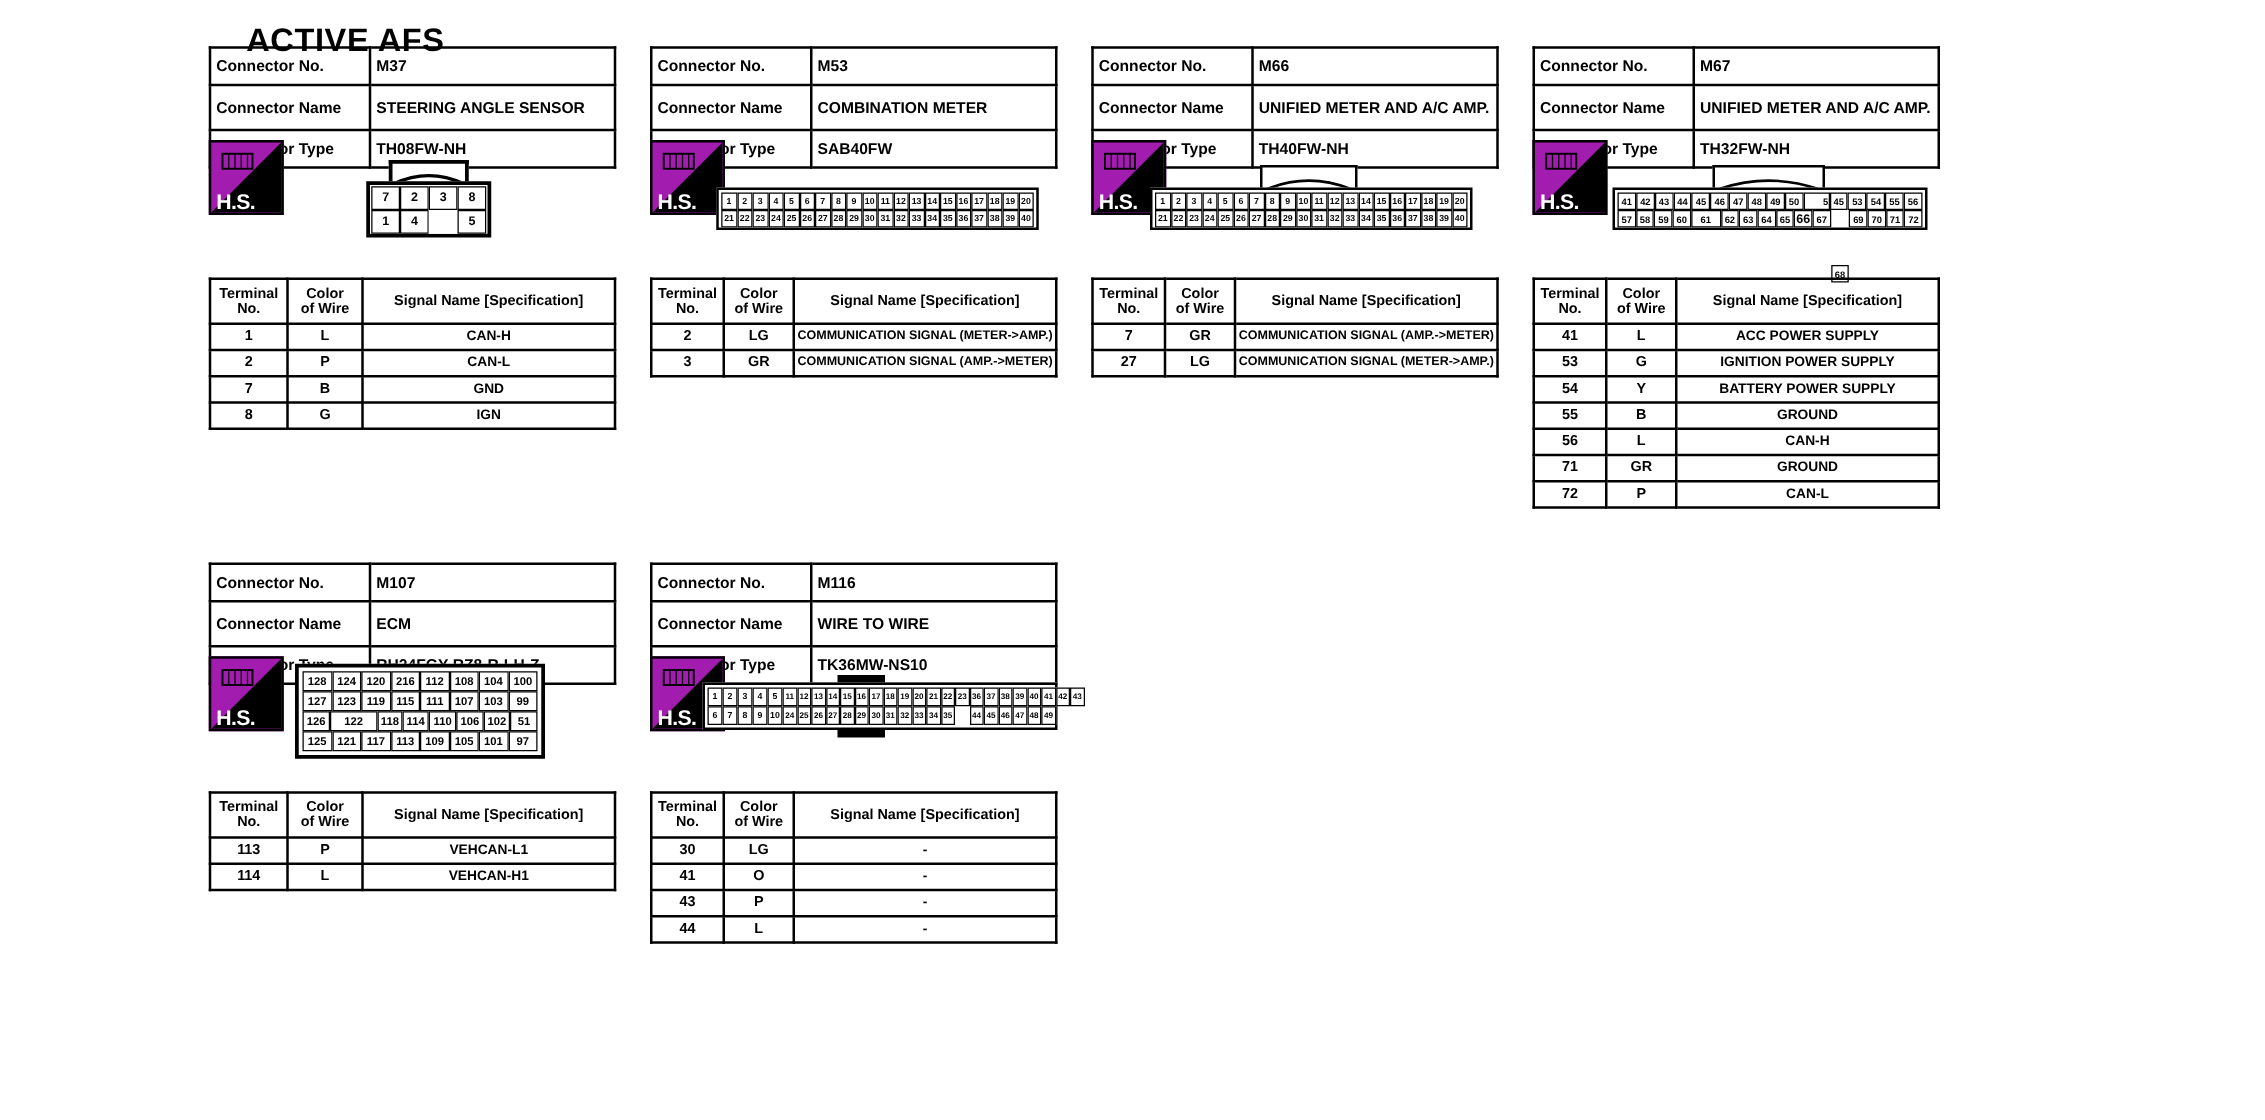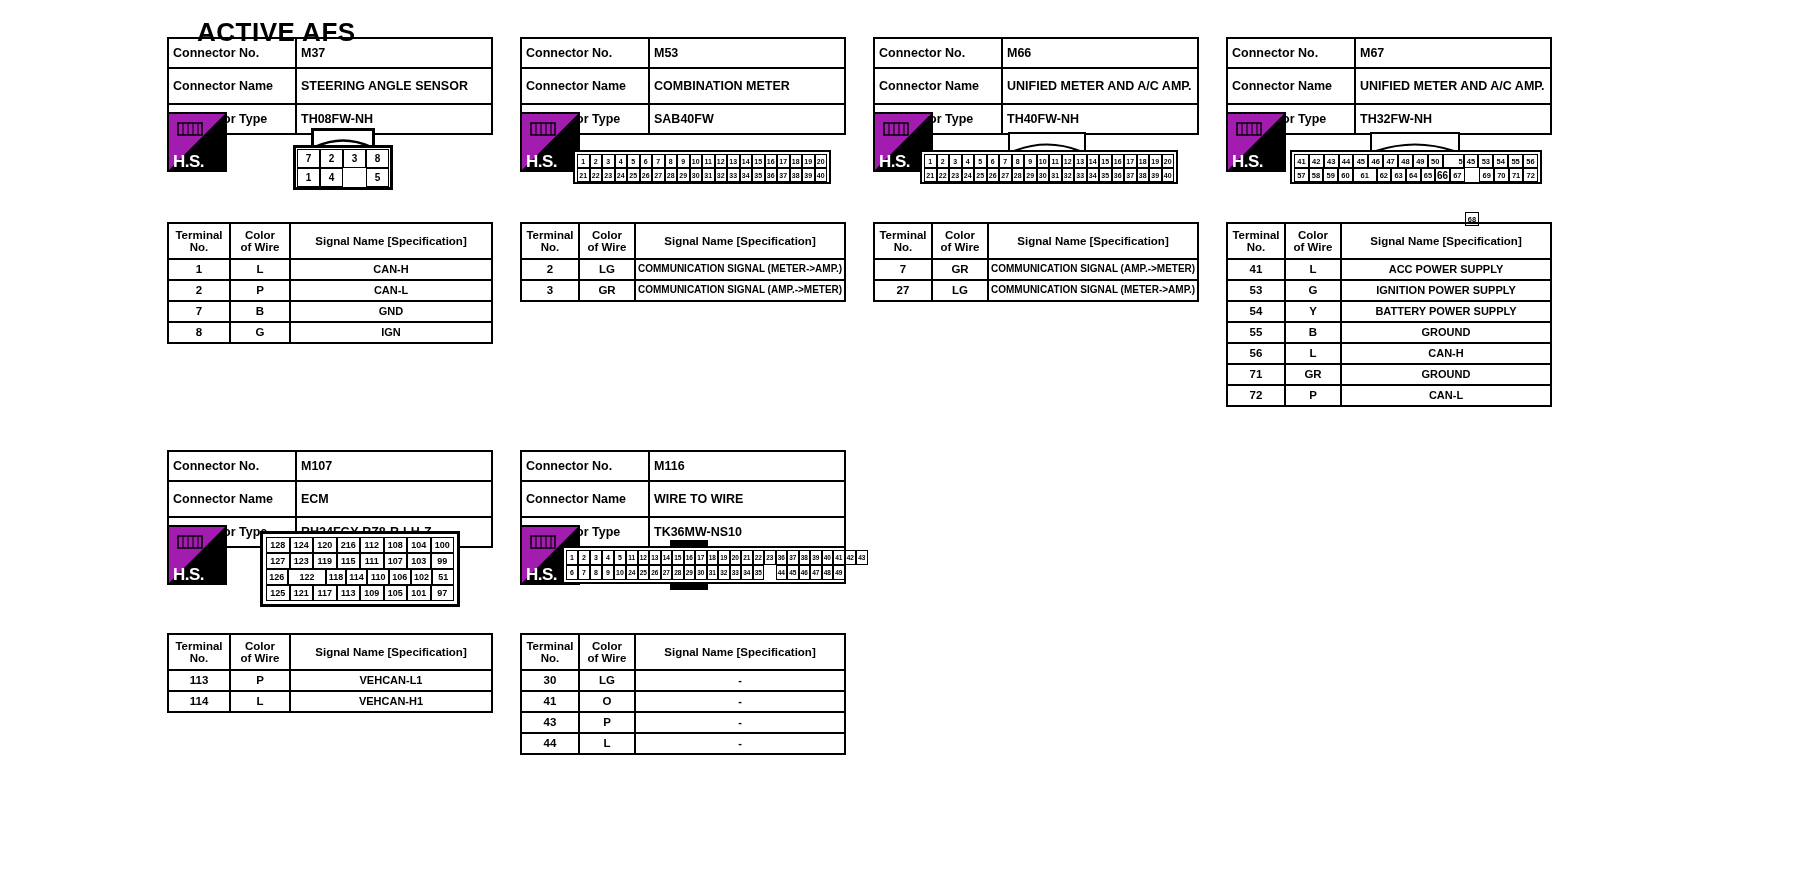--- a/index.html
+++ b/index.html
@@ -505,21 +505,21 @@
     <svg class="glyph" viewBox="0 0 28 20">
       <rect x="2" y="4" width="24" height="12" fill="none" stroke="#000" stroke-width="1.5"></rect>
       <line x1="7" y1="4" x2="7" y2="16" stroke="#000" stroke-width="1"></line>
       <line x1="12" y1="4" x2="12" y2="16" stroke="#000" stroke-width="1"></line>
       <line x1="17" y1="4" x2="17" y2="16" stroke="#000" stroke-width="1"></line>
       <line x1="22" y1="4" x2="22" y2="16" stroke="#000" stroke-width="1"></line>
     </svg>
     <div class="lbl">H.S.</div>
   </div>
 
-  <div class="conn" style="left:260px;top:531px;border-radius:32px;">
+  <div class="conn" style="left:236px;top:531px;border-radius:32px;">
     <div style="width:200px;height:76px;border:3px solid #000;box-sizing:border-box;background:#fff;padding:3px;" id="m107-grid">
         <div class="pinrow">
           <div class="pin" style="width: 23.5px; height: 16px; font-size: 9px;">128</div>
           <div class="pin" style="width: 23.5px; height: 16px; font-size: 9px;">124</div>
           <div class="pin" style="width: 23.5px; height: 16px; font-size: 9px;">120</div>
           <div class="pin" style="width: 23.5px; height: 16px; font-size: 9px;">216</div>
           <div class="pin" style="width: 23.5px; height: 16px; font-size: 9px;">112</div>
           <div class="pin" style="width: 23.5px; height: 16px; font-size: 9px;">108</div>
           <div class="pin" style="width: 23.5px; height: 16px; font-size: 9px;">104</div>
           <div class="pin" style="width: 23.5px; height: 16px; font-size: 9px;">100</div>

